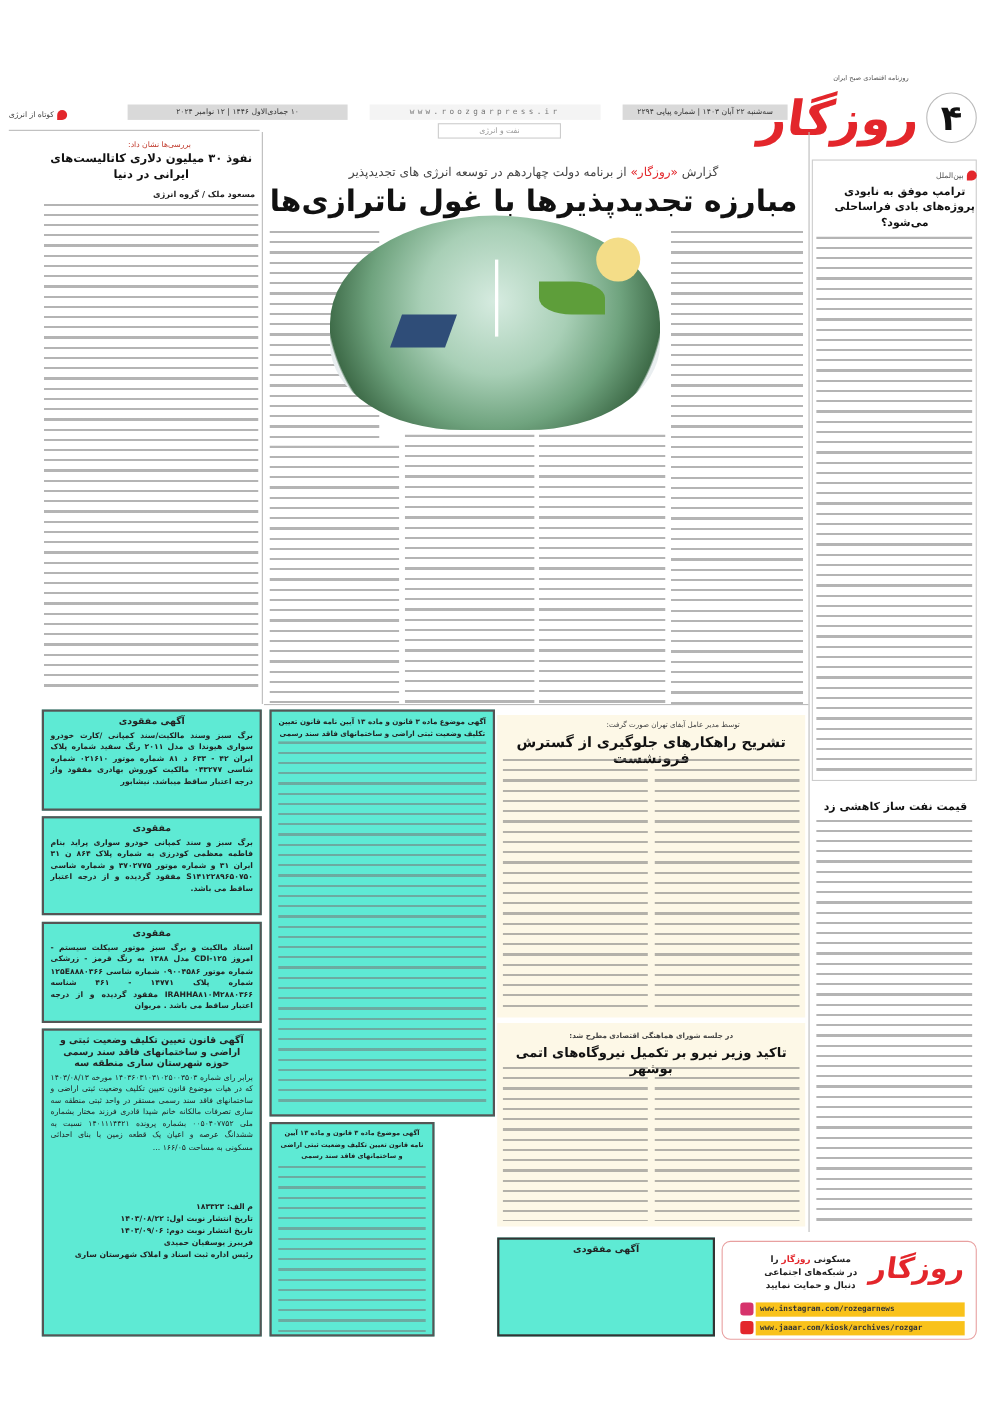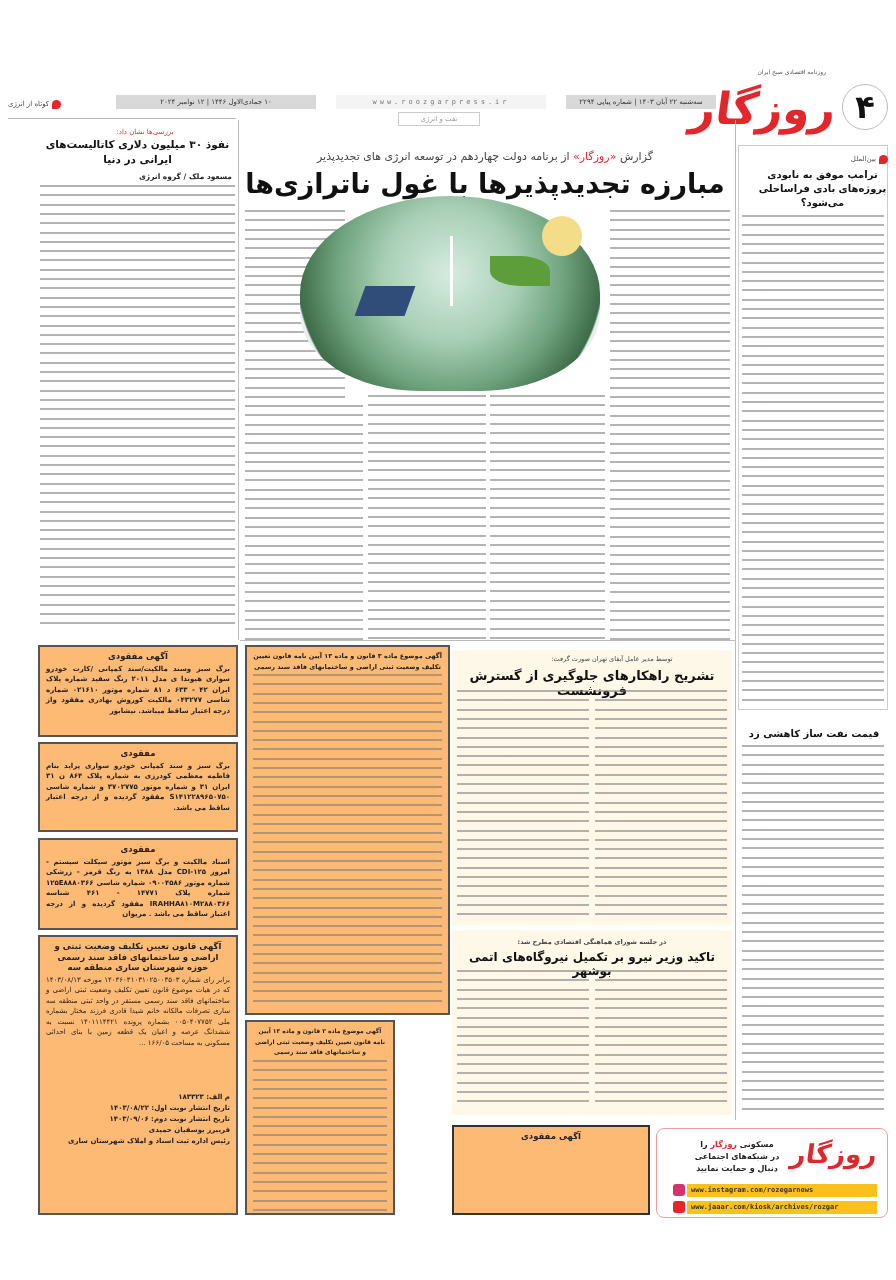--- a/index.html
+++ b/index.html
@@ -10,21 +10,21 @@
   
   .masthead-logo { right: 60px; top: 78px; width: 110px; height: 62px; color: #e3262b; font-weight: bold; font-size: 44px; line-height: 62px; text-align: center; font-family: "DejaVu Sans", sans-serif; letter-spacing: -2px; transform: skewX(-8deg); }
   .masthead-tagline { right: 70px; top: 68px; font-size: 6px; color: #555; }
   .page-num-circle { right: 8px; top: 84px; width: 46px; height: 46px; border: 1px solid #bbb; border-radius: 50%; font-size: 32px; font-weight: bold; color: #111; text-align: center; line-height: 44px; background: #fff; }
   .header-bar { top: 95px; height: 14px; background: #d9d9d9; font-size: 7px; color: #333; line-height: 14px; text-align: center; }
   .hb-issue { right: 180px; width: 150px; }
   .hb-site { right: 350px; width: 210px; background: #f4f4f4; color: #777; letter-spacing: 3px; font-family: "DejaVu Sans Mono", monospace; }
   .hb-date { right: 580px; width: 200px; }
   .section-label { left: 8px; top: 100px; font-size: 7px; color: #444; }
   .section-label .dot { display: inline-block; width: 9px; height: 9px; background: #e3262b; border-radius: 50% 50% 50% 0; vertical-align: middle; margin-left: 3px; }
-  .center-stamp { left: 398px; top: 112px; width: 82px; height: 14px; border: 1px solid #ccc; font-size: 7px; color: #999; text-align: center; line-height: 12px; }
+  .center-stamp { left: 398px; top: 112px; width: 112px; height: 14px; border: 1px solid #ccc; font-size: 7px; color: #999; text-align: center; line-height: 12px; }
 
   
   .kicker { left: 240px; top: 150px; width: 490px; text-align: center; font-size: 11px; color: #444; }
   .kicker .red { color: #e3262b; }
   .headline { left: 240px; top: 168px; width: 490px; text-align: center; font-size: 27px; font-weight: bold; color: #111; }
   .col { font-size: 6px; line-height: 9.3px; color: #444; text-align: justify; overflow: hidden; }
   .textlines { width: 100%; height: 100%; background: repeating-linear-gradient(to bottom, #777 0px, #777 2px, transparent 2px, transparent 9.3px); opacity: .55; }
 
   .hero-image { left: 300px; top: 196px; width: 300px; height: 195px; border-radius: 50% 50% 40% 40%; background: radial-gradient(circle at 50% 40%, #d6ebe0 0%, #a8cfb6 35%, #6fa37e 60%, #3e6b48 80%, #e9eef0 81%); }
   .hero-image .sun { position:absolute; right: 18px; top: 20px; width: 40px; height: 40px; border-radius: 50%; background: #f4dd88; }
@@ -46,21 +46,21 @@
 
   
   .fa-box { left: 452px; top: 650px; width: 280px; height: 275px; background: #fdf8e7; }
   .fa-kicker { left: 452px; top: 655px; width: 320px; text-align: center; font-size: 6.5px; color: #444; }
   .fa-title { left: 452px; top: 668px; width: 280px; text-align: center; font-size: 13px; font-weight: bold; color: #111; }
   .bu-box { left: 452px; top: 930px; width: 280px; height: 185px; background: #fdf8e7; }
   .bu-kicker { left: 452px; top: 938px; width: 280px; text-align: center; font-size: 6.5px; color: #444; font-weight: bold; }
   .bu-title { left: 452px; top: 950px; width: 280px; text-align: center; font-size: 12px; font-weight: bold; color: #111; }
 
   
-  .ad { border: 2px solid #555; background: #fdba74; padding: 4px 6px; font-size: 7px; line-height: 10.5px; color: #222; text-align: justify; font-weight: bold; }
+  .ad { border: 2px solid #555; background: #5eead4; padding: 4px 6px; font-size: 7px; line-height: 10.5px; color: #222; text-align: justify; font-weight: bold; }
   .ad-title { text-align: center; font-size: 8.5px; margin-bottom: 2px; font-weight: bold; }
   .ad-body { font-weight: bold; }
   .ad-sign { font-size: 7px; line-height: 11px; }
 
   .promo { left: 656px; top: 1128px; width: 232px; height: 90px; border: 1px solid #e8a0a0; border-radius: 8px; background: #fff; }
   .promo-logo { position:absolute; right: 10px; top: 10px; font-size: 26px; font-weight: bold; color: #e3262b; transform: skewX(-8deg); }
   .promo-text { position:absolute; right: 90px; top: 10px; width: 120px; text-align: center; font-size: 8px; font-weight: bold; line-height: 12px; color: #222; }
   .promo-text .red { color: #e3262b; }
   .promo-link { position:absolute; right: 10px; width: 190px; height: 13px; background: #f9c21b; font-size: 7px; line-height: 13px; text-align: left; padding-left: 4px; font-weight: bold; color: #333; direction: ltr; font-family: "DejaVu Sans Mono", monospace; }
   .promo-icon { position:absolute; right: 202px; width: 12px; height: 12px; border-radius: 3px; }

